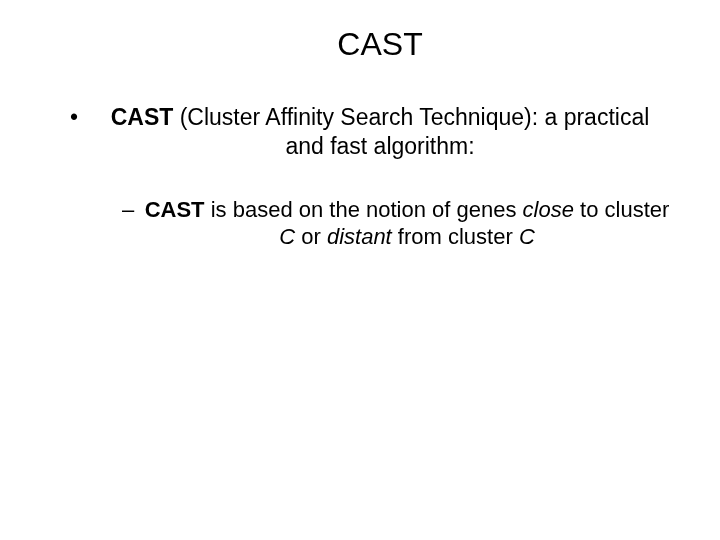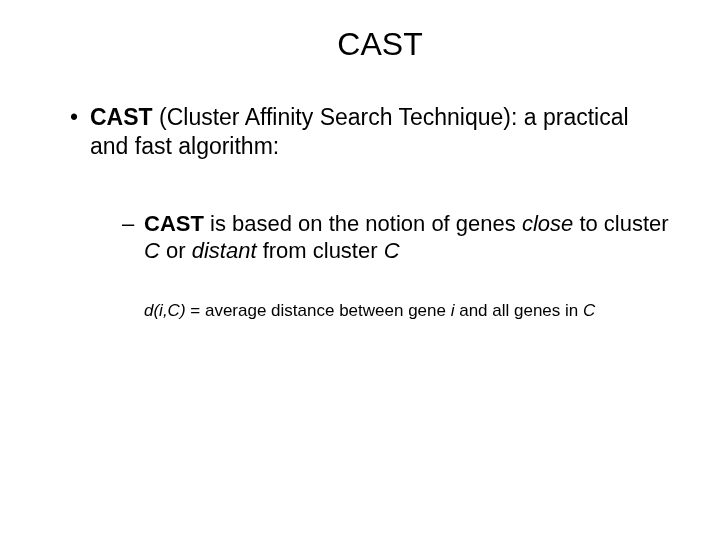--- a/index.html
+++ b/index.html
@@ -23,38 +23,39 @@
     font-size: 32px;
     padding-top: 26px;
     padding-bottom: 40px;
     font-weight: 400;
   }
   ul.main {
     list-style: none;
     padding-left: 30px;
     margin: 0;
     font-size: 23px;
+    text-align: center;
   }
   ul.main > li {
     position: relative;
     padding-left: 20px;
     padding-right: 50px;
     margin-bottom: 30px;
     line-height: 1.25;
   }
   ul.main > li::before {
     content: "•";
     position: absolute;
     left: 0;
     top: 0;
   }
   ul.sub {
     list-style: none;
     padding-left: 32px;
-    margin-top: 49px;
+    margin-top: 35px;
     margin-bottom: 0;
     font-size: 22px;
   }
   ul.sub > li {
     position: relative;
     padding-left: 22px;
     margin-bottom: 35px;
     line-height: 1.25;
   }
   ul.sub > li::before {
@@ -87,21 +88,18 @@
   <ul class="main">
     <li>
       <b>CAST</b><span> (Cluster Affinity Search Technique):  a practical and fast algorithm:</span>
 
       <ul class="sub">
         <li>
           <b>CAST</b><span> is based on the notion of genes </span><i>close</i><span> to cluster </span><i>C</i><span> or </span><i>distant</i><span> from cluster </span><i>C</i>
         </li>
       </ul>
 
-      <div class="indent">
-        <i>d(i,C)</i><span> = average distance between gene </span><i>i</i><span> and all genes in </span><i>C</i>
-      </div>
 
 
     </li>
   </ul>
 
 </div>
 
 </body></html>

